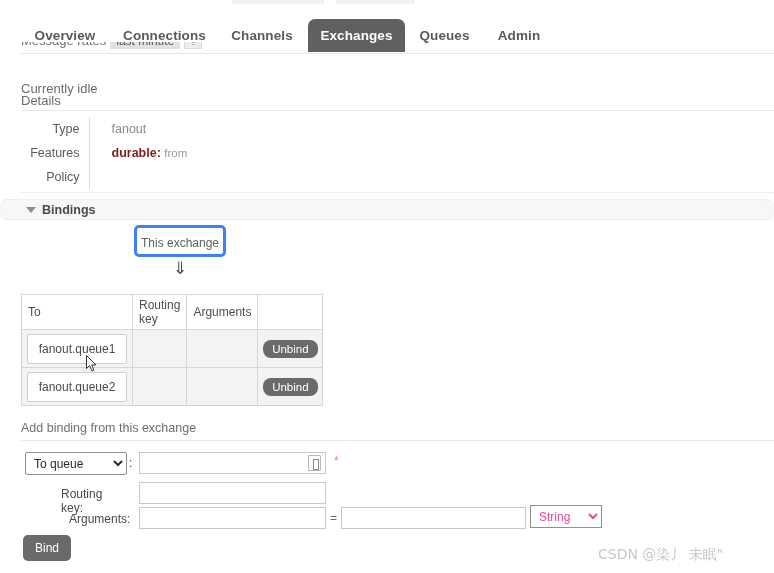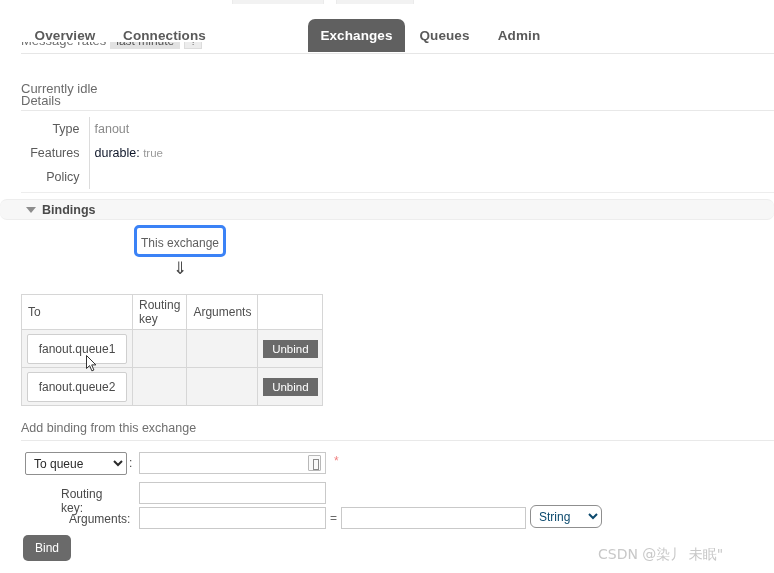--- a/index.html
+++ b/index.html
@@ -146,28 +146,28 @@
     text-align: right;
     font-size: 12.5px;
     color: #5a5a5a;
     padding-right: 9px;
     height: 24px;
     line-height: 24px;
     border-right: 1px solid #dcdcdc;
     white-space: nowrap;
   }
   #details-table td.val {
-    padding-left: 5px;
+    padding-left: 22px;
     height: 24px;
     line-height: 24px;
     font-size: 12.5px;
     color: #8a8a8a;
     white-space: nowrap;
   }
-  .feature-name { color: #0f172a; font-weight: normal; }
+  .feature-name { color: #7f1d1d; font-weight: bold; }
   .feature-val { color: #9a9a9a; font-size: 11.5px; }
 
   #details-bottom-rule {
     position: absolute;
     top: 192px;
     left: 21px;
     width: 753px;
     height: 1px;
     background: #ededed;
   }
@@ -272,21 +272,21 @@
     font-size: 12px;
     color: #4a4a4a;
   }
   td.cell-action { text-align: center; }
   .unbind-button {
     display: inline-block;
     background: #6a6a6a;
     color: #ffffff;
     font-size: 11.5px;
     border: none;
-    border-radius: 0;
+    border-radius: 8px;
     padding: 3px 9px;
     cursor: pointer;
     font-family: "Liberation Sans", sans-serif;
   }
 
   
   #add-binding-heading {
     position: absolute;
     top: 421px;
     left: 21px;
@@ -428,23 +428,23 @@
     color: #333;
   }
   #arguments-type-select {
     position: absolute;
     top: 505px;
     left: 530px;
     width: 72px;
     height: 23px;
     font-size: 12px;
     font-family: "Liberation Sans", sans-serif;
-    color: #0c4a6e;
+    color: #ec4899;
     border: 1px solid #8f8f8f;
-    border-radius: 6px;
+    border-radius: 0;
     background: #ffffff;
     padding-left: 4px;
   }
 
   #bind-button {
     position: absolute;
     top: 535px;
     left: 23px;
     background: #6a6a6a;
     color: #ffffff;
@@ -481,20 +481,21 @@
 <body>
 
 <div id="top-clipped-row">
   <div id="clipped-tab-1" class="clipped-tab"></div>
   <div id="clipped-tab-2" class="clipped-tab"></div>
 </div>
 
 <div id="nav-tabs">
     <div class="nav-tab" style="left: 29px; width: 72px;">Overview</div>
     <div class="nav-tab" style="left: 116px; width: 97px;">Connections</div>
+    <div class="nav-tab" style="left: 227px; width: 70px;">Channels</div>
     <div class="nav-tab active" style="left: 308px; width: 97px;">Exchanges</div>
     <div class="nav-tab" style="left: 416px; width: 57px;">Queues</div>
     <div class="nav-tab" style="left: 492px; width: 54px;">Admin</div>
   </div>
 
 <div id="message-rates-strip">
   <span class="mr-inner">
     <span>Message rates</span><span class="mr-chip">last minute</span><span class="mr-help">?</span>
   </span>
 </div>
@@ -505,21 +506,21 @@
 <div id="details-heading">Details</div>
 <div id="details-rule"></div>
 <table id="details-table">
     <tbody>
       <tr>
         <td class="key">Type</td>
         <td class="val">fanout</td>
       </tr>
       <tr>
         <td class="key">Features</td>
-        <td class="val"><span class="feature-name">durable:</span> <span class="feature-val">true</span></td>
+        <td class="val"><span class="feature-name">durable:</span> <span class="feature-val">from</span></td>
       </tr>
       <tr>
         <td class="key">Policy</td>
         <td class="val"></td>
       </tr>
     </tbody>
   </table>
 <div id="details-bottom-rule"></div>
 
 <div id="bindings-bar">

